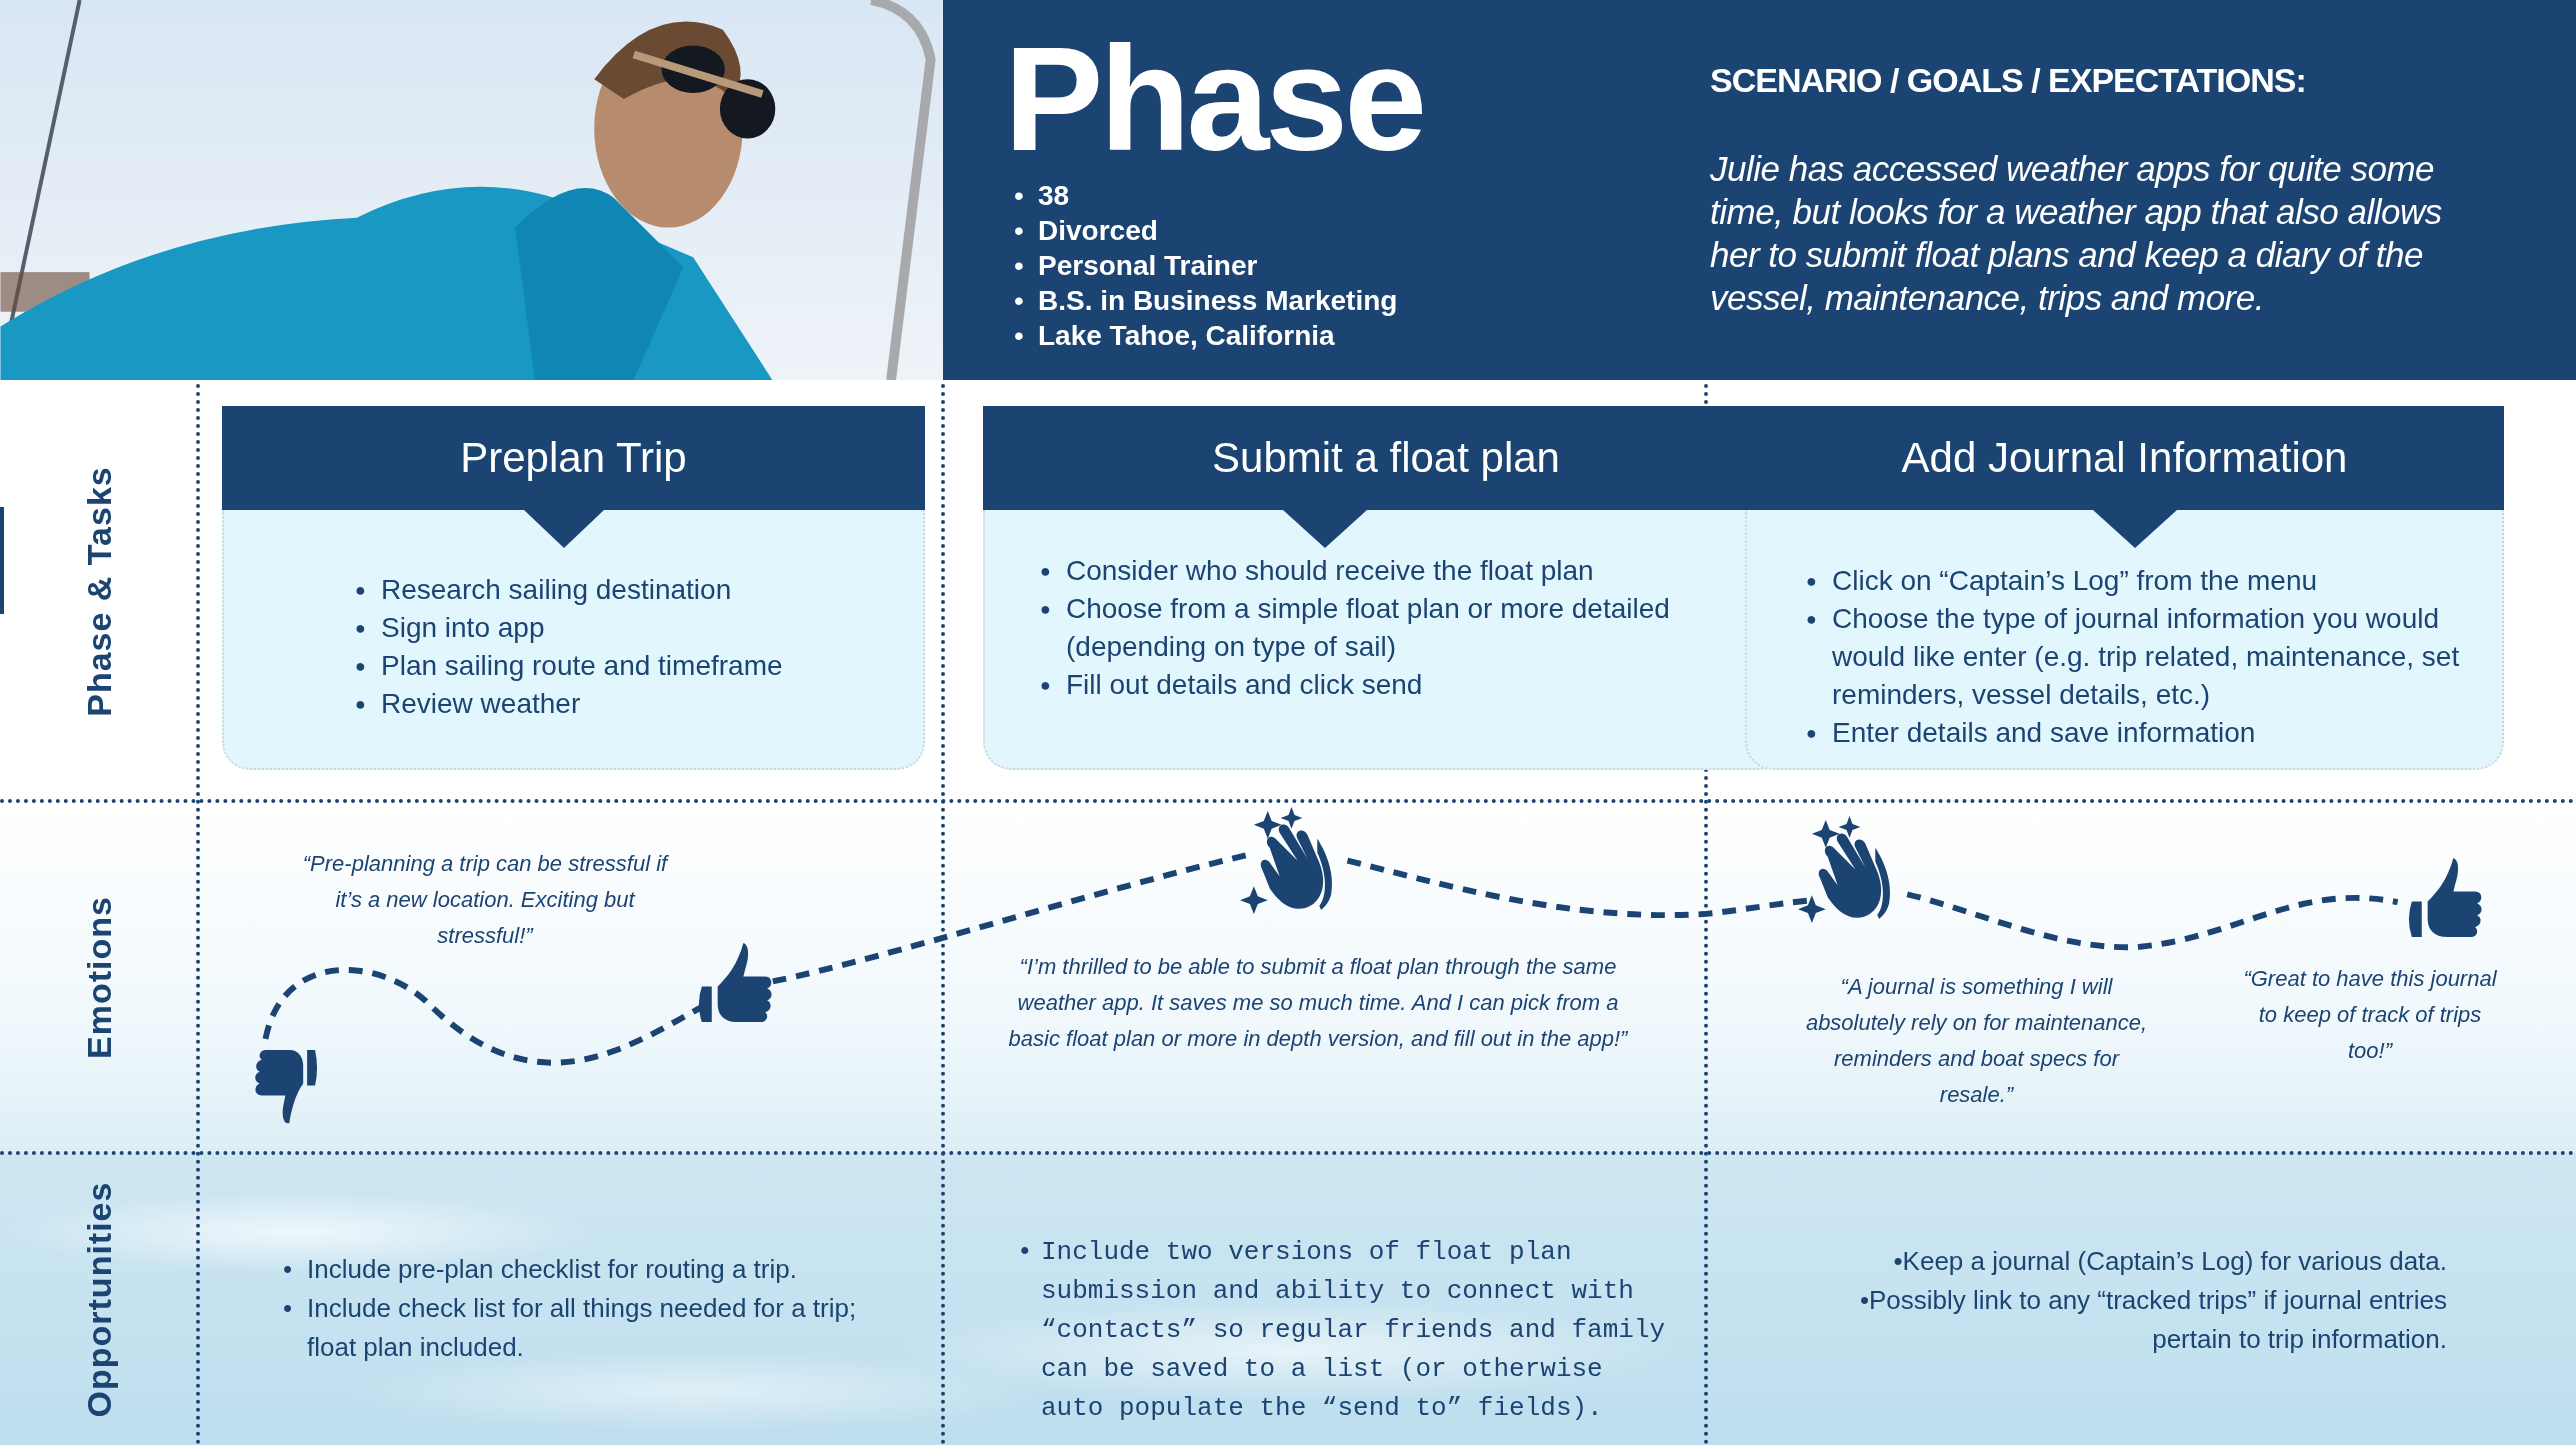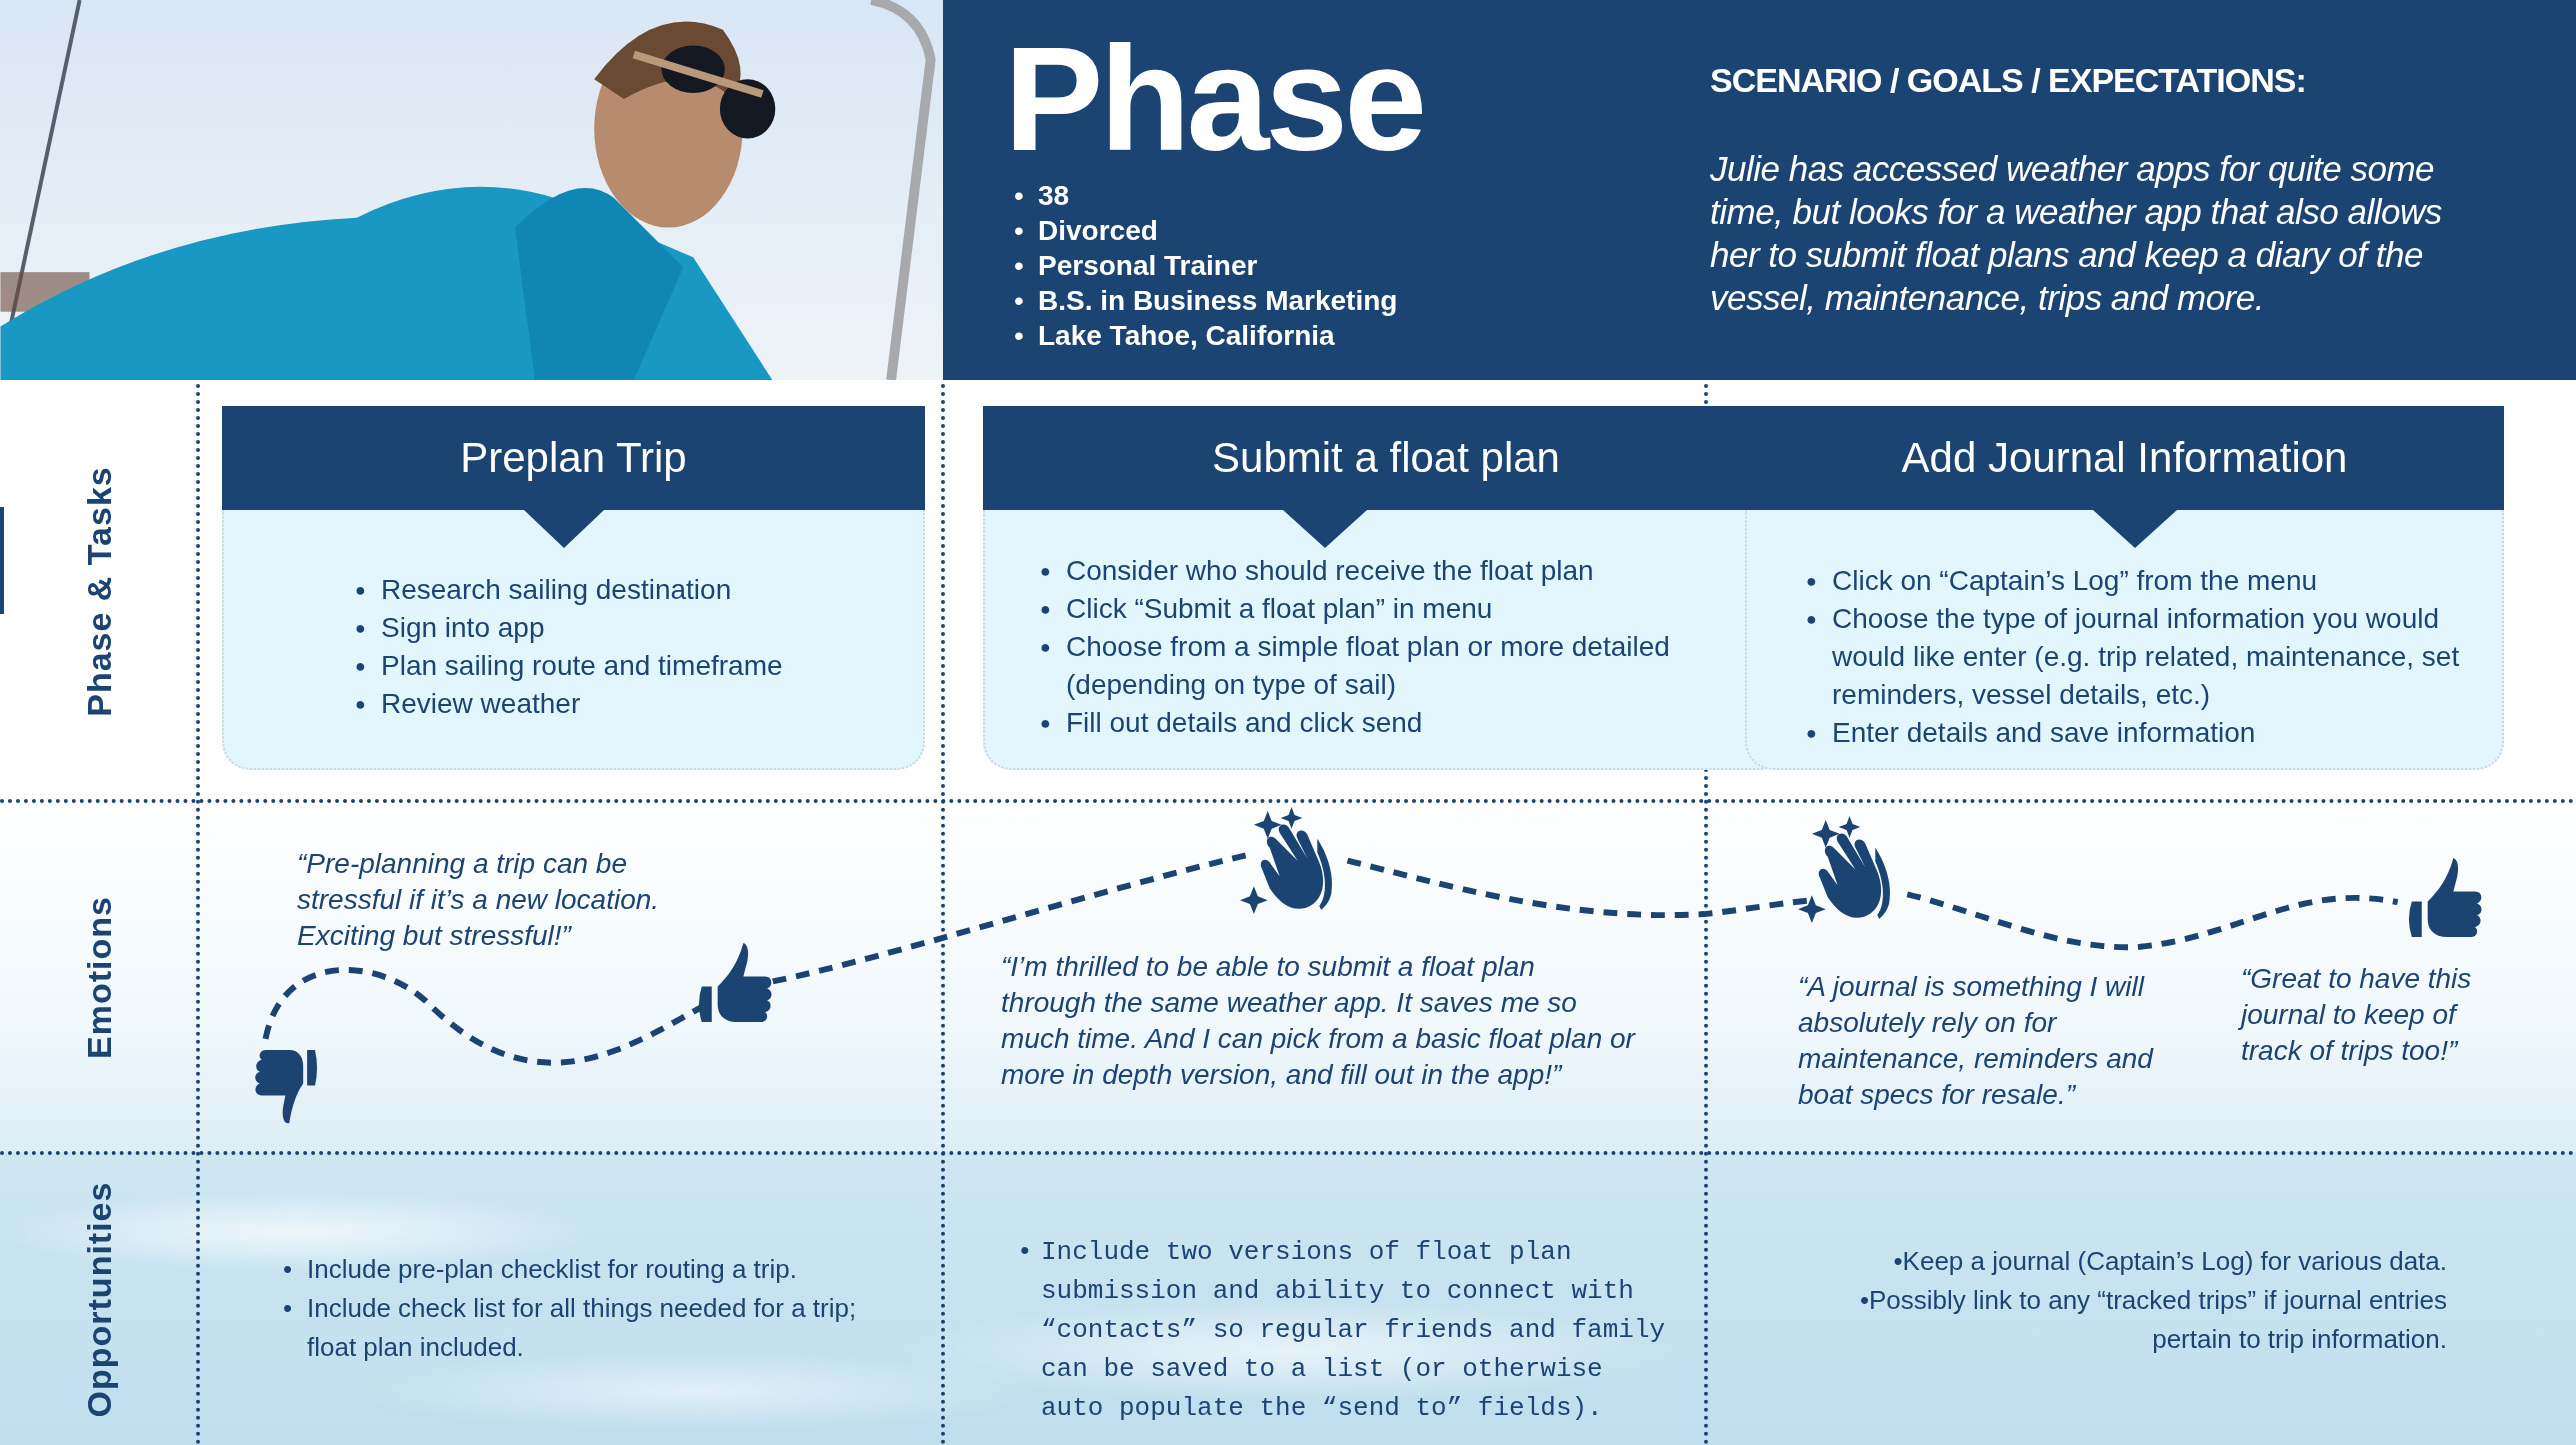--- a/index.html
+++ b/index.html
@@ -30,21 +30,21 @@
   .rowlabel{position:absolute;left:40px;width:119px;display:flex;align-items:center;justify-content:center;}
   .rowlabel span{transform:rotate(-90deg);white-space:nowrap;font-size:34px;font-weight:bold;color:#1b4473;letter-spacing:1px;}
   
   .card{position:absolute;top:406px;}
   .card .bar{height:104px;background:#1b4473;color:#fff;font-size:42px;display:flex;align-items:center;justify-content:center;}
   .card .body{background:#e2f6fd;border:2px dotted #c9d6dd;border-top:none;border-radius:0 0 28px 28px;height:260px;box-sizing:border-box;}
   .card ul{margin:0;padding:0;list-style:none;}
   .card li{font-size:28px;line-height:38px;color:#1b4473;padding-left:26px;text-indent:-26px;}
   .card li::before{content:"●";display:inline-block;width:26px;text-indent:0;font-size:18px;vertical-align:3px;}
   
-  .quote{position:absolute;text-align:left;font-style:italic;font-size:28px;line-height:36px;color:#1b4473;}
+  .quote{position:absolute;text-align:center;font-style:italic;font-size:22px;line-height:36px;color:#1b4473;}
   
   .opp{position:absolute;margin:0;padding:0;list-style:none;}
   .opp li{font-size:26px;line-height:39px;color:#1b4473;padding-left:24px;text-indent:-24px;}
   .opp li::before{content:"•";display:inline-block;width:24px;text-indent:0;}
   .icon{position:absolute;}
 </style>
 </head>
 <body>
 
 <div id="water"></div>
@@ -106,21 +106,20 @@
     </ul>
   </div>
 </div>
 <div class="arrow-holder abs" style="left:524px;top:510px;width:0;height:0;border-left:40px solid transparent;border-right:40px solid transparent;border-top:38px solid #1b4473;"></div>
 
 <div class="card" style="left:983px;width:806px;">
   <div class="bar">Submit a float plan</div>
   <div class="body" style="padding:42px 20px 0 55px;">
     <ul>
       <li>Consider who should receive the float plan</li>
-      <li>Click “Submit a float plan” in menu</li>
       <li>Choose from a simple float plan or more detailed (depending on type of sail)</li>
       <li>Fill out details and click send</li>
     </ul>
   </div>
 </div>
 <div class="abs" style="left:1283px;top:510px;width:0;height:0;border-left:42px solid transparent;border-right:42px solid transparent;border-top:38px solid #1b4473;"></div>
 
 <div class="card" style="left:1745px;width:759px;">
   <div class="bar">Add Journal Information</div>
   <div class="body" style="padding:52px 20px 12px 59px;">

